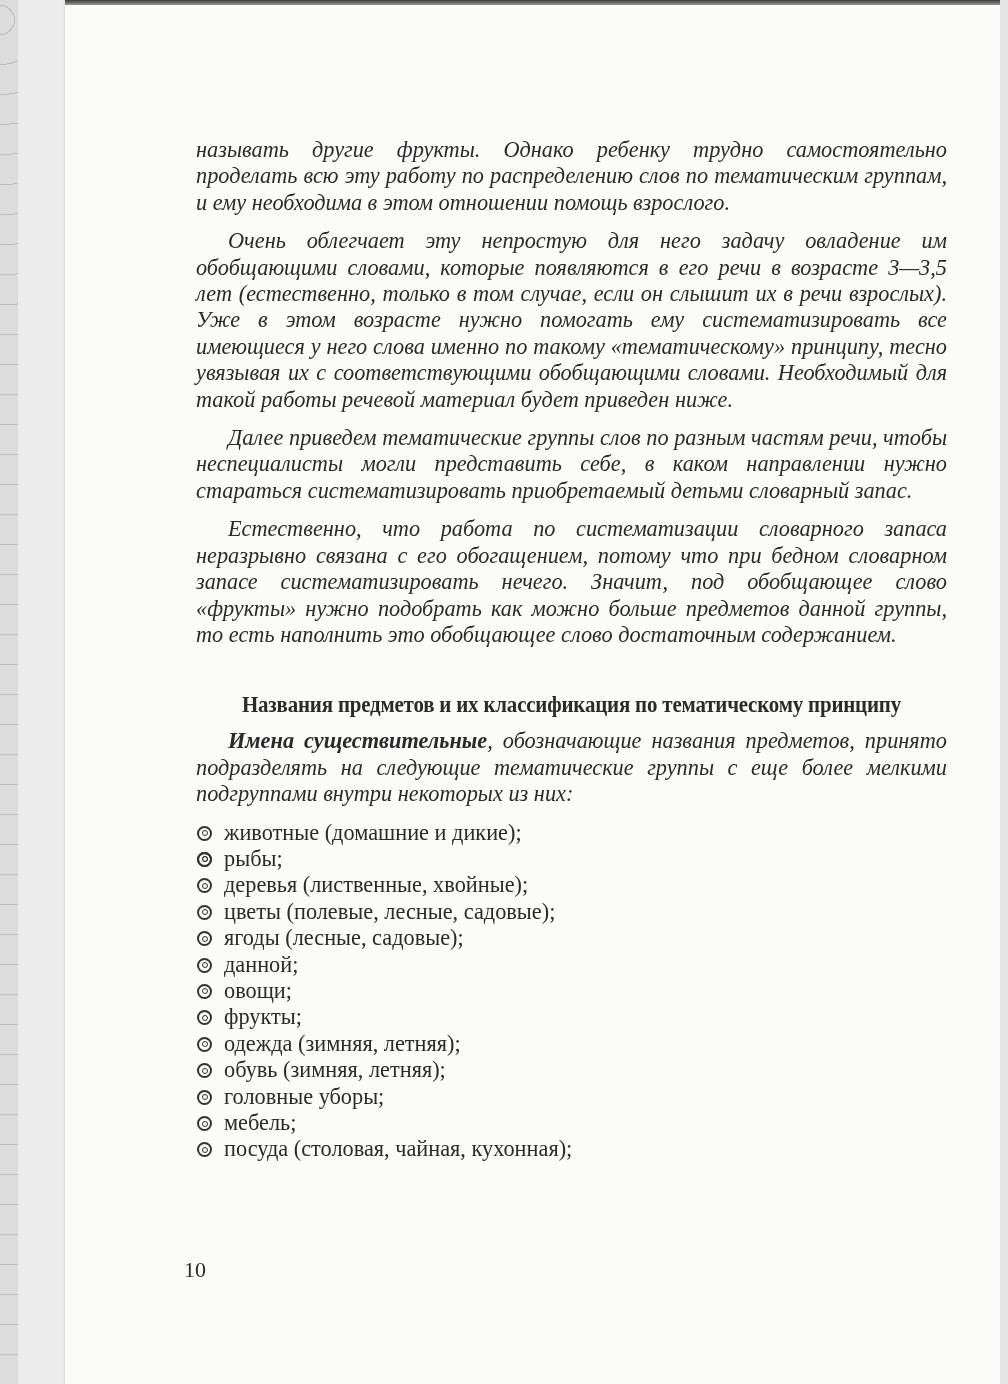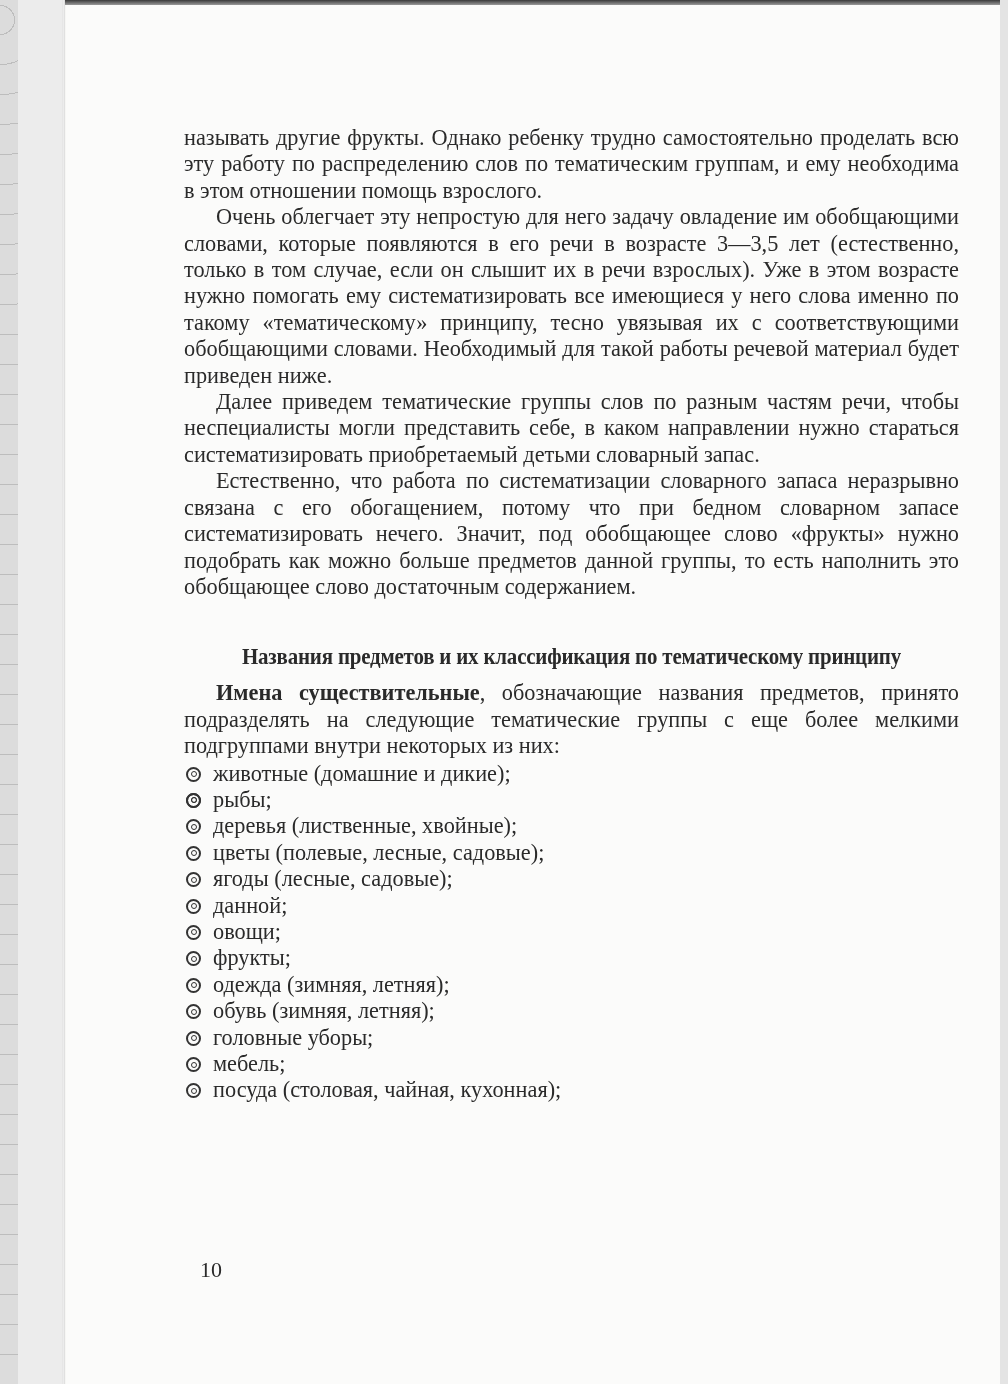--- a/index.html
+++ b/index.html
@@ -15,36 +15,36 @@
     background:#dcdcdc;
     background-image:repeating-radial-gradient(circle at 0 20px, transparent 0 14px, #bdbdbd 14px 15px, transparent 15px 30px);
     border-right:1px solid #c9c9c9;
   }
   .page-edges { position:absolute; left:18px; top:0; width:46px; height:1384px; background:#ececec; border-right:1px solid #e0e0e0; }
   .page-edges::after { content:""; position:absolute; left:44px; top:0; width:1px; height:100%; background:#e6e6e6; }
   .paper { position:absolute; left:66px; top:5px; right:8px; bottom:0; background:#fbfbfa; }
   .right-edge { position:absolute; right:0; top:0; width:8px; height:1384px; background:#e4e4e4; }
 
   .content { position:absolute; left:184px; top:125px; width:775px; font-size:22.3px; line-height:26.4px; }
-  .p { margin:0; text-align:justify; text-align-last:left; }
+  .p { margin:12px; text-align:justify; text-align-last:left;font-style:italic; }
   .p.indent { text-indent:32px; }
   .heading {
     margin:44px 0 0 0; text-align:center; font-weight:bold;
     font-size:22.5px; line-height:26px; letter-spacing:-0.2px;
     transform:scaleX(0.93); transform-origin:center;
   }
-  ul.list { list-style:none; margin:1px; padding:0; }
+  ul.list { list-style:none; margin:12px; padding:0; }
   ul.list li { position:relative; padding-left:28px; text-align:justify; }
   .bullet {
     position:absolute; left:1px; top:6px; width:15px; height:15px; border-radius:50%;
     box-sizing:border-box; border:2px solid #333;
   }
   .bullet::after { content:""; position:absolute; left:2.5px; top:2.5px; width:6px; height:6px; border-radius:50%; border:1.5px solid #333; box-sizing:border-box; }
   b.term { font-weight:bold; }
-  .page-number { position:absolute; left:184px; top:1257px; font-size:22px;margin-left:16px; }
+  .page-number { position:absolute; left:184px; top:1257px; font-size:22px; }
 </style>
 </head>
 <body>
 
 <div class="top-shadow"></div>
 <div class="binding"></div>
 <div class="page-edges"></div>
 <div class="paper"></div>
 <div class="right-edge"></div>
 

